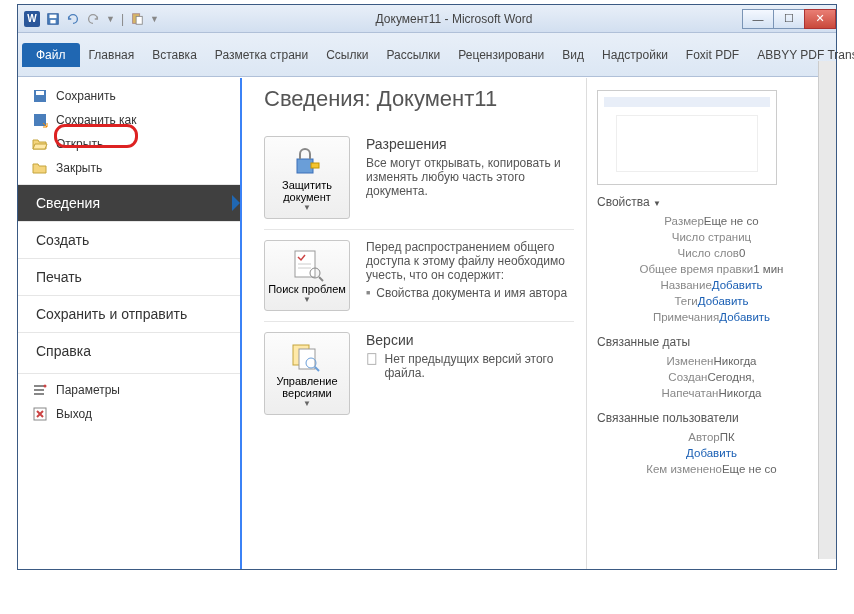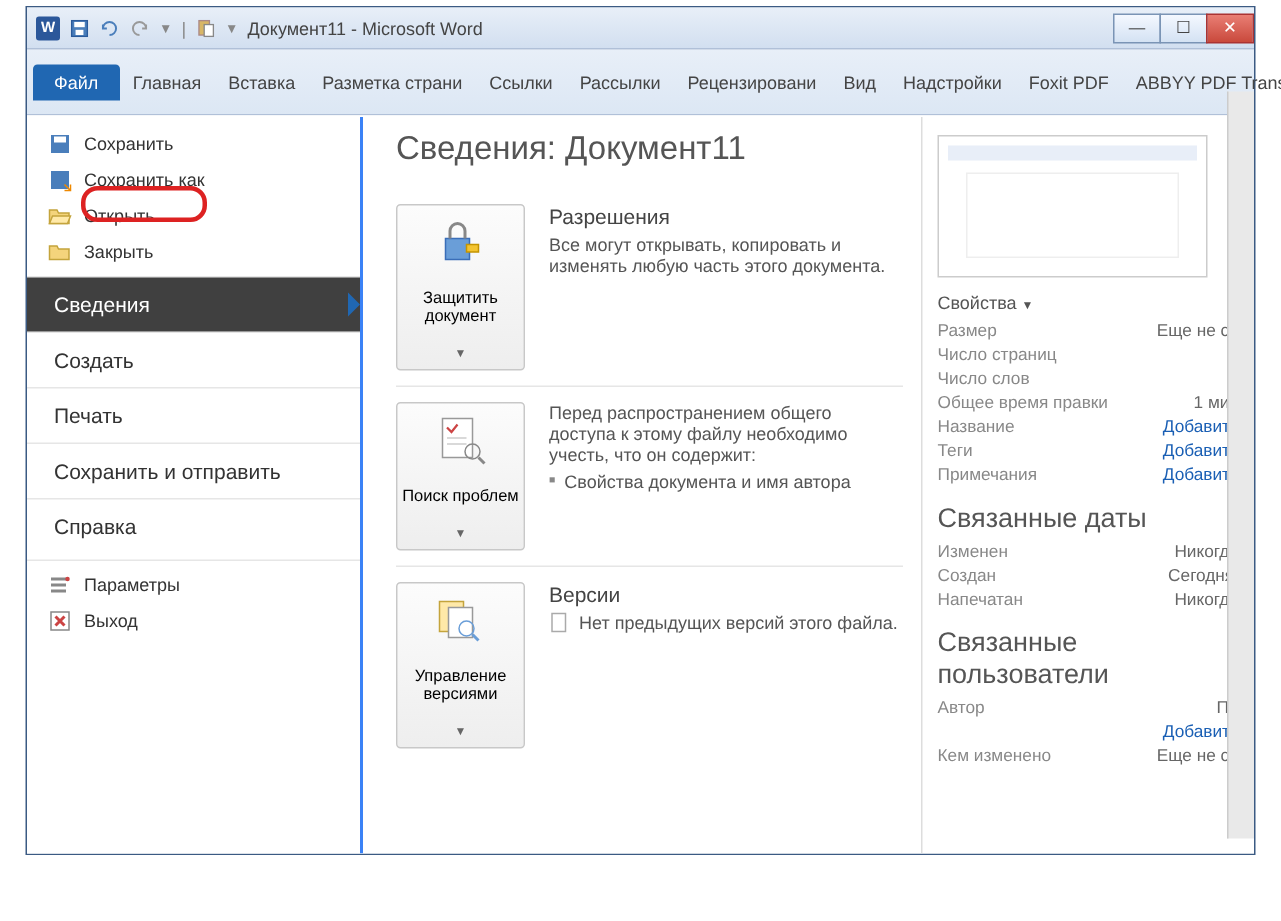--- a/index.html
+++ b/index.html
@@ -2,21 +2,21 @@
 <html><head>
 <meta charset="utf-8">
 <style>
 * { margin:0; padding:0; box-sizing:border-box; font-family:"Segoe UI",Tahoma,sans-serif; }
 body { background:#fff; width:854px; height:614px; overflow:hidden; position:relative; }
 .outer { position:absolute; left:17px; top:4px; width:820px; height:566px; border:1px solid #3b5a83; background:#fff; display:flex; flex-direction:column; }
 .titlebar { height:28px; background:linear-gradient(#e8eff8,#d2dff0); display:flex; align-items:center; font-size:12px; color:#444; border-bottom:1px solid #b0c0d8; position:relative; }
 .qat { display:flex; align-items:center; gap:6px; padding:0 6px; }
 .qat .wicon { width:16px; height:16px; background:#2b579a; color:#fff; font-weight:bold; font-size:10px; display:flex; align-items:center; justify-content:center; border-radius:2px; }
 .qat svg { width:14px; height:14px; }
-.t-center { flex:1; }
+.t-center { flex:1; text-align:center; }
 .winbtns { display:flex; }
 .winbtns div { width:32px; height:20px; border:1px solid #7a94b5; background:linear-gradient(#f4f8ff,#d4e2f3); margin-left:-1px; display:flex; align-items:center; justify-content:center; font-size:11px; }
 .winbtns .close { background:linear-gradient(#e97e74,#c9493c); color:#fff; border-color:#a33; }
 .ribbon { height:44px; background:linear-gradient(#e8eff8,#dce7f4); display:flex; align-items:center; font-size:12px; border-bottom:1px solid #b0c0d8; padding:0 4px; gap:0; }
 .tab { padding:4px 9px; color:#444; cursor:pointer; white-space:nowrap; }
 .tab.file { background:#2067b2; color:#fff; border-radius:3px 3px 0 0; padding:5px 14px; }
 .ribbon .spacer { flex:1; }
 .body { flex:1; display:flex; overflow:hidden; background:#fff; border-top:1px solid #fff; }
 .sidebar { width:224px; background:#fff; border-right:2px solid #3b82f6; padding-top:6px; font-size:13px; color:#333; overflow:hidden; }
 .sitem { display:flex; align-items:center; gap:8px; padding:5px 14px; cursor:pointer; }
@@ -26,37 +26,37 @@
 .sbig.active { background:#404040; color:#fff; position:relative; }
 .sbig.active:after { content:""; position:absolute; right:-8px; top:50%; margin-top:-8px; border:8px solid transparent; border-left-color:#2067b2; }
 .sdiv { height:1px; background:#e6e6e6; margin:4px 0; }
 .ficon { width:16px; height:16px; display:inline-block; }
 .highlight { position:absolute; left:54px; top:124px; width:84px; height:24px; border:3px solid #d22; border-radius:11px; pointer-events:none; }
 .main { flex:1; display:flex; overflow:hidden; }
 .center { flex:1; padding:8px 12px 8px 22px; overflow:hidden; }
 .ctitle { font-size:22px; color:#555; margin-bottom:14px; }
 .block { display:flex; gap:16px; padding:10px 0; border-bottom:1px solid #e6e6e6; }
 .block:last-child { border-bottom:none; }
-.bigbtn { width:86px; display:flex; flex-direction:column; align-items:center; gap:14px; padding:6px 2px; border:1px solid #c8c8c8; border-radius:3px; background:linear-gradient(#fcfcfc,#eee); font-size:11px; text-align:center; cursor:pointer; }
+.bigbtn { width:86px; display:flex; flex-direction:column; align-items:center; gap:0; padding:6px 2px; border:1px solid #c8c8c8; border-radius:3px; background:linear-gradient(#fcfcfc,#eee); font-size:11px; text-align:center; cursor:pointer; }
 .bigbtn .bicon { width:36px; height:36px; display:flex; align-items:center; justify-content:center; }
 .bigbtn .arrow { font-size:8px; color:#666; }
 .btext { flex:1; font-size:12px; color:#555; }
 .btext .bh { font-size:14px; color:#444; margin-bottom:4px; }
 .bullet { display:flex; gap:6px; margin-top:4px; }
 .bullet:before { content:"■"; font-size:7px; color:#888; margin-top:3px; }
-.right { width:222px; border-left:1px solid #ddd; padding:12px 10px; font-size:12px; color:#666; overflow:hidden; }
+.right { width:250px; border-left:1px solid #ddd; padding:12px 10px; font-size:12px; color:#666; overflow:hidden; }
 .thumb { width:180px; height:95px; border:1px solid #ccc; background:#fff; position:relative; margin-bottom:10px; cursor:pointer; }
 .thumb:before { content:""; position:absolute; left:6px; top:6px; right:6px; height:10px; background:#e8eef8; }
 .thumb:after { content:""; position:absolute; left:18px; top:24px; right:18px; bottom:12px; background:#fff; border:1px solid #eee; }
 .rprops { font-size:12px; color:#555; margin-bottom:4px; cursor:pointer; }
-.rrow { display:flex; justify-content:space-between; padding:2px 0; font-size:11.5px; }
+.rrow { display:flex; justify-content:center; padding:2px 0; font-size:11.5px; }
 .rrow .lbl { color:#888; }
 .rrow .val { color:#666; }
 .rrow .link { color:#1a5fb4; cursor:pointer; }
-.rsec { font-size:18px; color:#555; margin:10px 0 4px; }
+.rsec { font-size:12px; color:#555; margin:10px 0 4px; }
 .scroll-right { position:absolute; right:0; top:56px; bottom:10px; width:18px; background:#e9e9e9; border-left:1px solid #ccc; }
 </style>
 </head>
 <body>
 
 <div class="outer">
   <div class="titlebar">
     <div class="qat">
       <span class="wicon">W</span>
       <svg viewBox="0 0 16 16">

